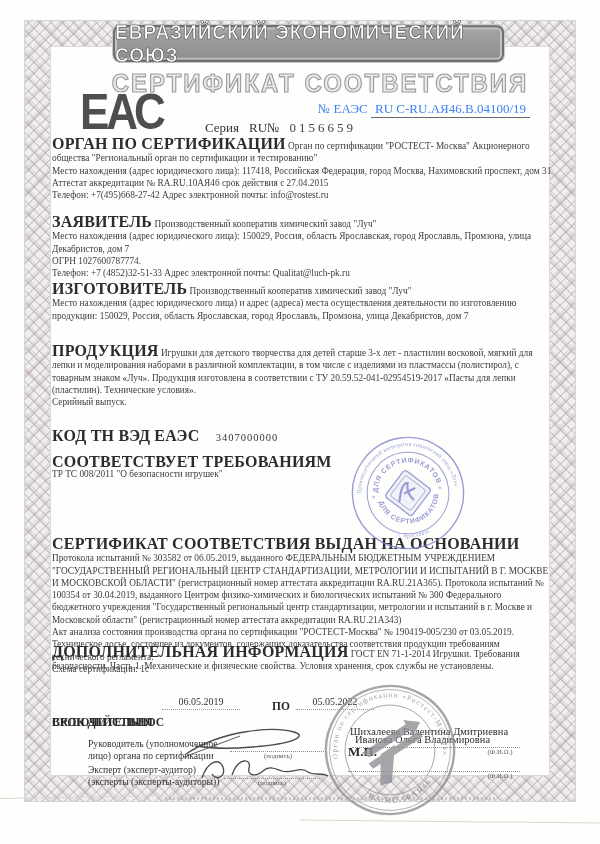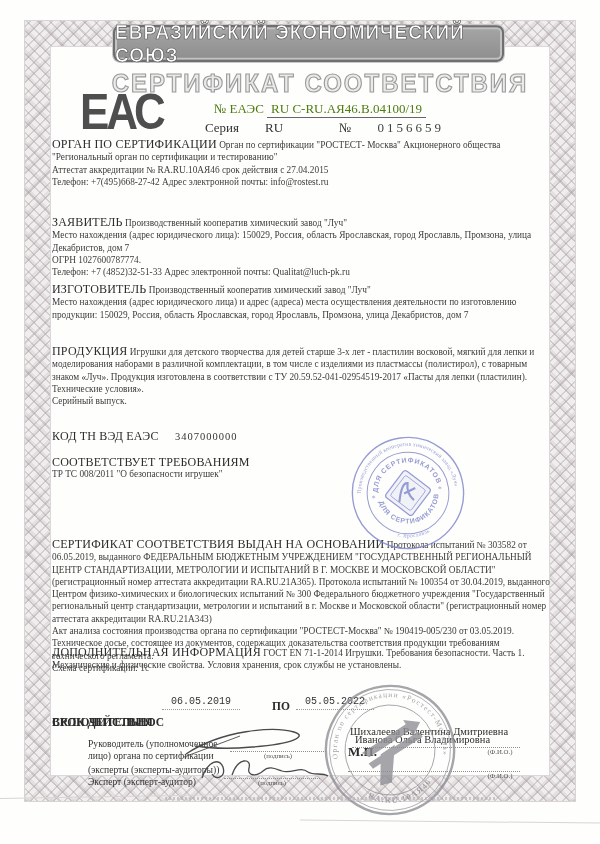--- a/index.html
+++ b/index.html
@@ -41,40 +41,40 @@
     color:#4e4e4e;letter-spacing:-3px;transform:scaleY(1.12);line-height:56px;
   }
   .doc-title{
     position:absolute;left:110px;top:70px;width:420px;text-align:center;
     font-family:"Liberation Sans", sans-serif;font-weight:800;font-size:24px;
     letter-spacing:2px;color:rgba(190,190,190,.30);
     -webkit-text-stroke:1.1px #9b9b9b;transform:scaleY(1.05);
     white-space:nowrap;
   }
   .num-line{
-    position:absolute;left:110px;top:101px;width:420px;text-align:center;
-    font-size:13px;color:#4d7c0f;
+    position:absolute;left:110px;top:101px;width:420px;text-align:right;
+    font-size:13px;color:#3b82f6;
   }
   .num-line .val{border-bottom:1px solid #666;padding:0 4px 1px 4px;}
   .series-line{
     position:absolute;left:205px;top:120px;width:260px;
-    font-size:13px;color:#333;display:flex;gap:16px;
+    font-size:13px;color:#333;display:flex;
   }
   .series-line .s1{margin-right:10px;}
-  .series-line .s2{margin-right:40px;}
+  .series-line .s2{}
   .series-line .blank-no{letter-spacing:3px;color:#3d4542;}
   
   .sec{position:absolute;left:52px;width:500px;font-size:9.3px;line-height:12.3px;color:#3c3c3c;}
-  .sh{font-weight:normal;font-size:12px;color:#2c2c2c;letter-spacing:.2px;}
+  .sh{font-weight:bold;font-size:16px;color:#2c2c2c;letter-spacing:.2px;}
   .sec .intro{display:inline;}
   .kv .sh{margin-right:14px;}
   .kv .val{font-size:10.5px;letter-spacing:1px;color:#343434;}
   
   .v-label{position:absolute;font-weight:bold;font-size:11.5px;color:#2c2c2c;}
-  .v-date{position:absolute;font-size:10px;color:#333;text-align:center;border-bottom:1px dotted #9a9a9a;padding-bottom:2px;font-family:Liberation Mono, monospace;}
+  .v-date{position:absolute;font-size:10px;color:#333;text-align:center;border-bottom:1px dotted #9a9a9a;padding-bottom:2px;}
   
   .role{position:absolute;left:88px;width:185px;font-size:9.6px;line-height:11.5px;color:#333;}
   .sigline{position:absolute;border-bottom:1px dotted #8f8f8f;height:1px;}
   .cap{position:absolute;font-size:6.8px;color:#555;text-align:center;}
   .fio-name{position:absolute;font-size:10.5px;color:#2f2f2f;white-space:nowrap;}
   .mp{position:absolute;left:348px;top:744px;font-size:13px;font-weight:bold;color:#2a2a2a;font-family:Liberation Serif, serif;}
   
   .stamp{position:absolute;pointer-events:none;}
   .sig-svg{position:absolute;}
   .microprint{
@@ -103,20 +103,21 @@
 <div class="series-line">
   <span class="s1">Серия</span>
   <span class="s2">RU</span>
   <span class="s1">№</span>
   <span class="blank-no">0156659</span>
 </div>
 
 <div class="sec" style="top:138px">
   <span class="sh">ОРГАН ПО СЕРТИФИКАЦИИ</span>
   <span class="intro">Орган по сертификации "РОСТЕСТ- Москва" Акционерного общества "Региональный орган по сертификации и тестированию"</span>
+  <div>Место нахождения (адрес юридического лица): 117418, Российская Федерация, город Москва, Нахимовский проспект, дом 31</div>
   <div>Аттестат аккредитации № RA.RU.10АЯ46 срок действия с 27.04.2015</div>
   <div>Телефон: +7(495)668-27-42 Адрес электронной почты: info@rostest.ru</div>
 </div>
 
 <div class="sec" style="top:216px">
   <span class="sh">ЗАЯВИТЕЛЬ</span>
   <span class="intro">Производственный кооператив химический завод "Луч"</span>
   <div>Место нахождения (адрес юридического лица): 150029, Россия, область Ярославская, город Ярославль, Промзона, улица Декабристов, дом 7</div>
   <div>ОГРН 1027600787774.</div>
   <div>Телефон: +7 (4852)32-51-33 Адрес электронной почты: Qualitat@luch-pk.ru</div>
@@ -166,22 +167,22 @@
   <div>Руководитель (уполномоченное</div>
   <div>лицо) органа по сертификации</div>
 </div>
 <div class="sigline" style="left:230px;top:750px;width:96px"></div>
 <div class="cap" style="left:230px;top:752px;width:96px">(подпись)</div>
 <div class="fio-name" style="left:355px;top:734px">Иванова Ольга Владимировна</div>
 <div class="sigline" style="left:352px;top:746px;width:168px"></div>
 <div class="cap" style="left:470px;top:748px;width:60px">(Ф.И.О.)</div>
 
 <div class="role" style="top:764px">
+  <div>Эксперт (эксперт-аудитор)</div>
   <div>(эксперты (эксперты-аудиторы))</div>
-  <div>Эксперт (эксперт-аудитор)</div>
 </div>
 <div class="sigline" style="left:224px;top:777px;width:96px"></div>
 <div class="cap" style="left:224px;top:779px;width:96px">(подпись)</div>
 <div class="fio-name" style="left:350px;top:726px">Шихалеева Валентина Дмитриевна</div>
 <div class="sigline" style="left:348px;top:770px;width:172px"></div>
 <div class="cap" style="left:470px;top:772px;width:60px">(Ф.И.О.)</div>
 
 <div class="mp">М.П.</div>
 
 <svg class="sig-svg" style="left:182px;top:724px" width="150" height="34" viewBox="0 0 150 34">

